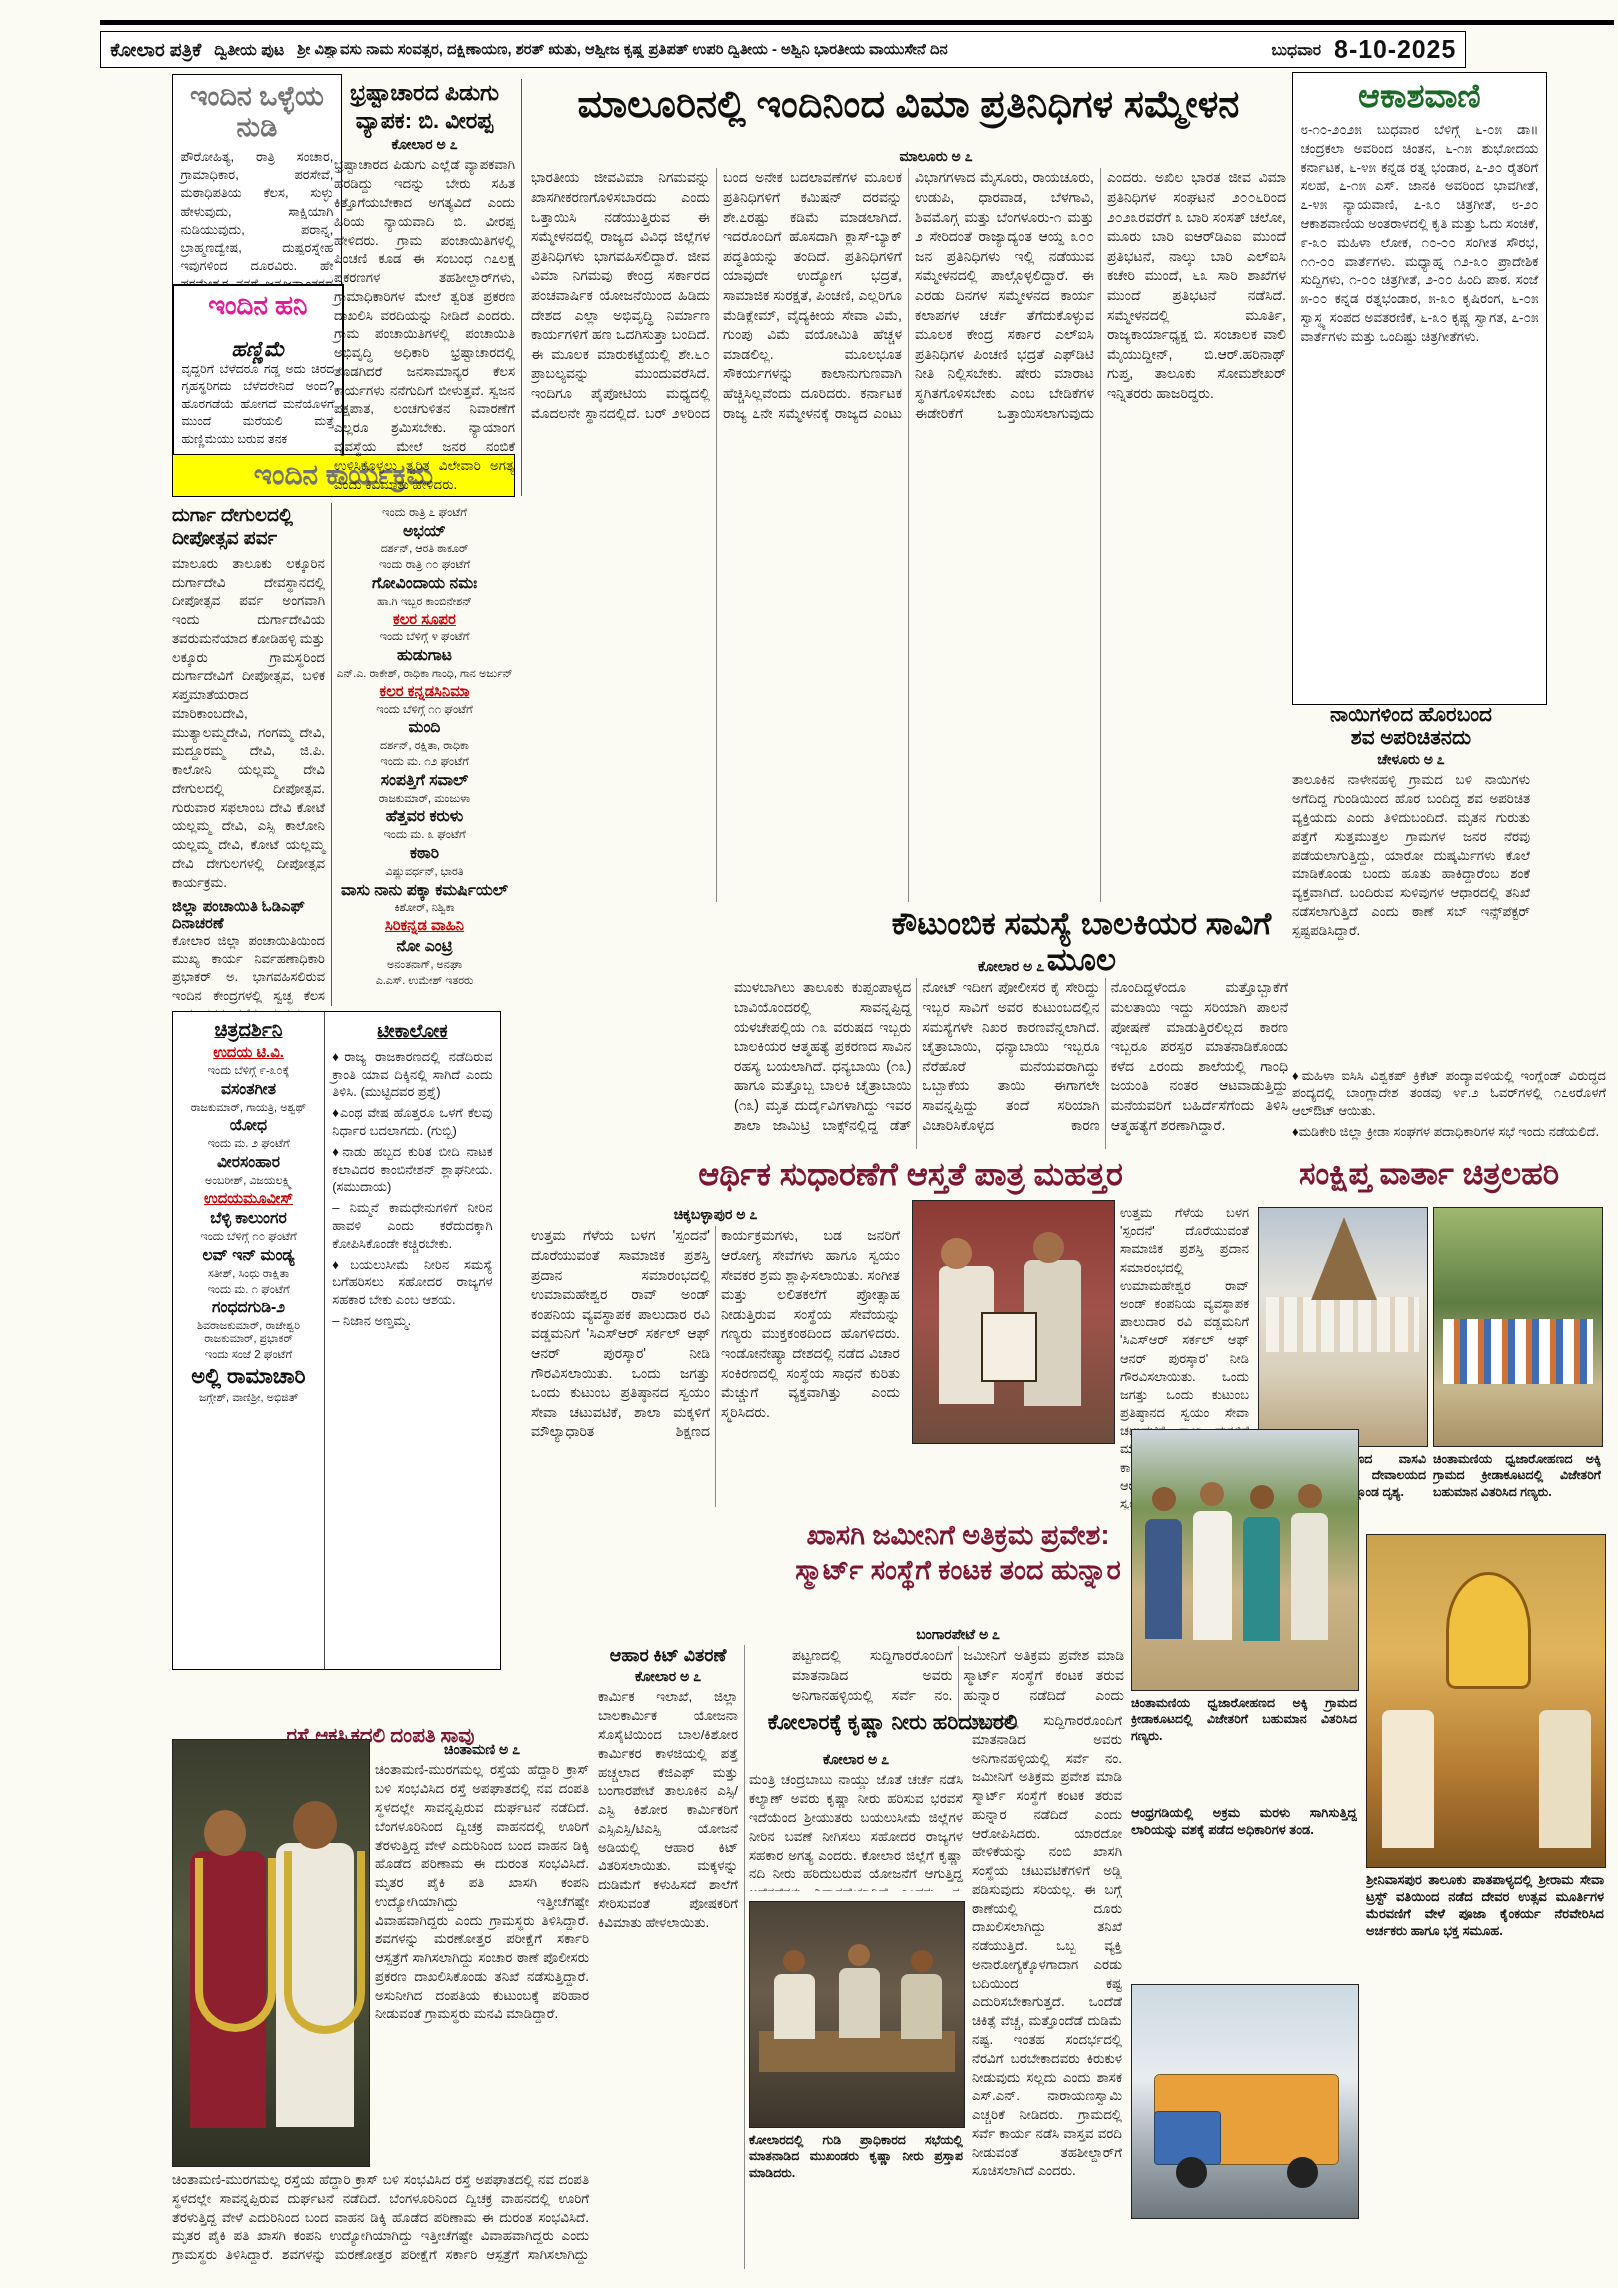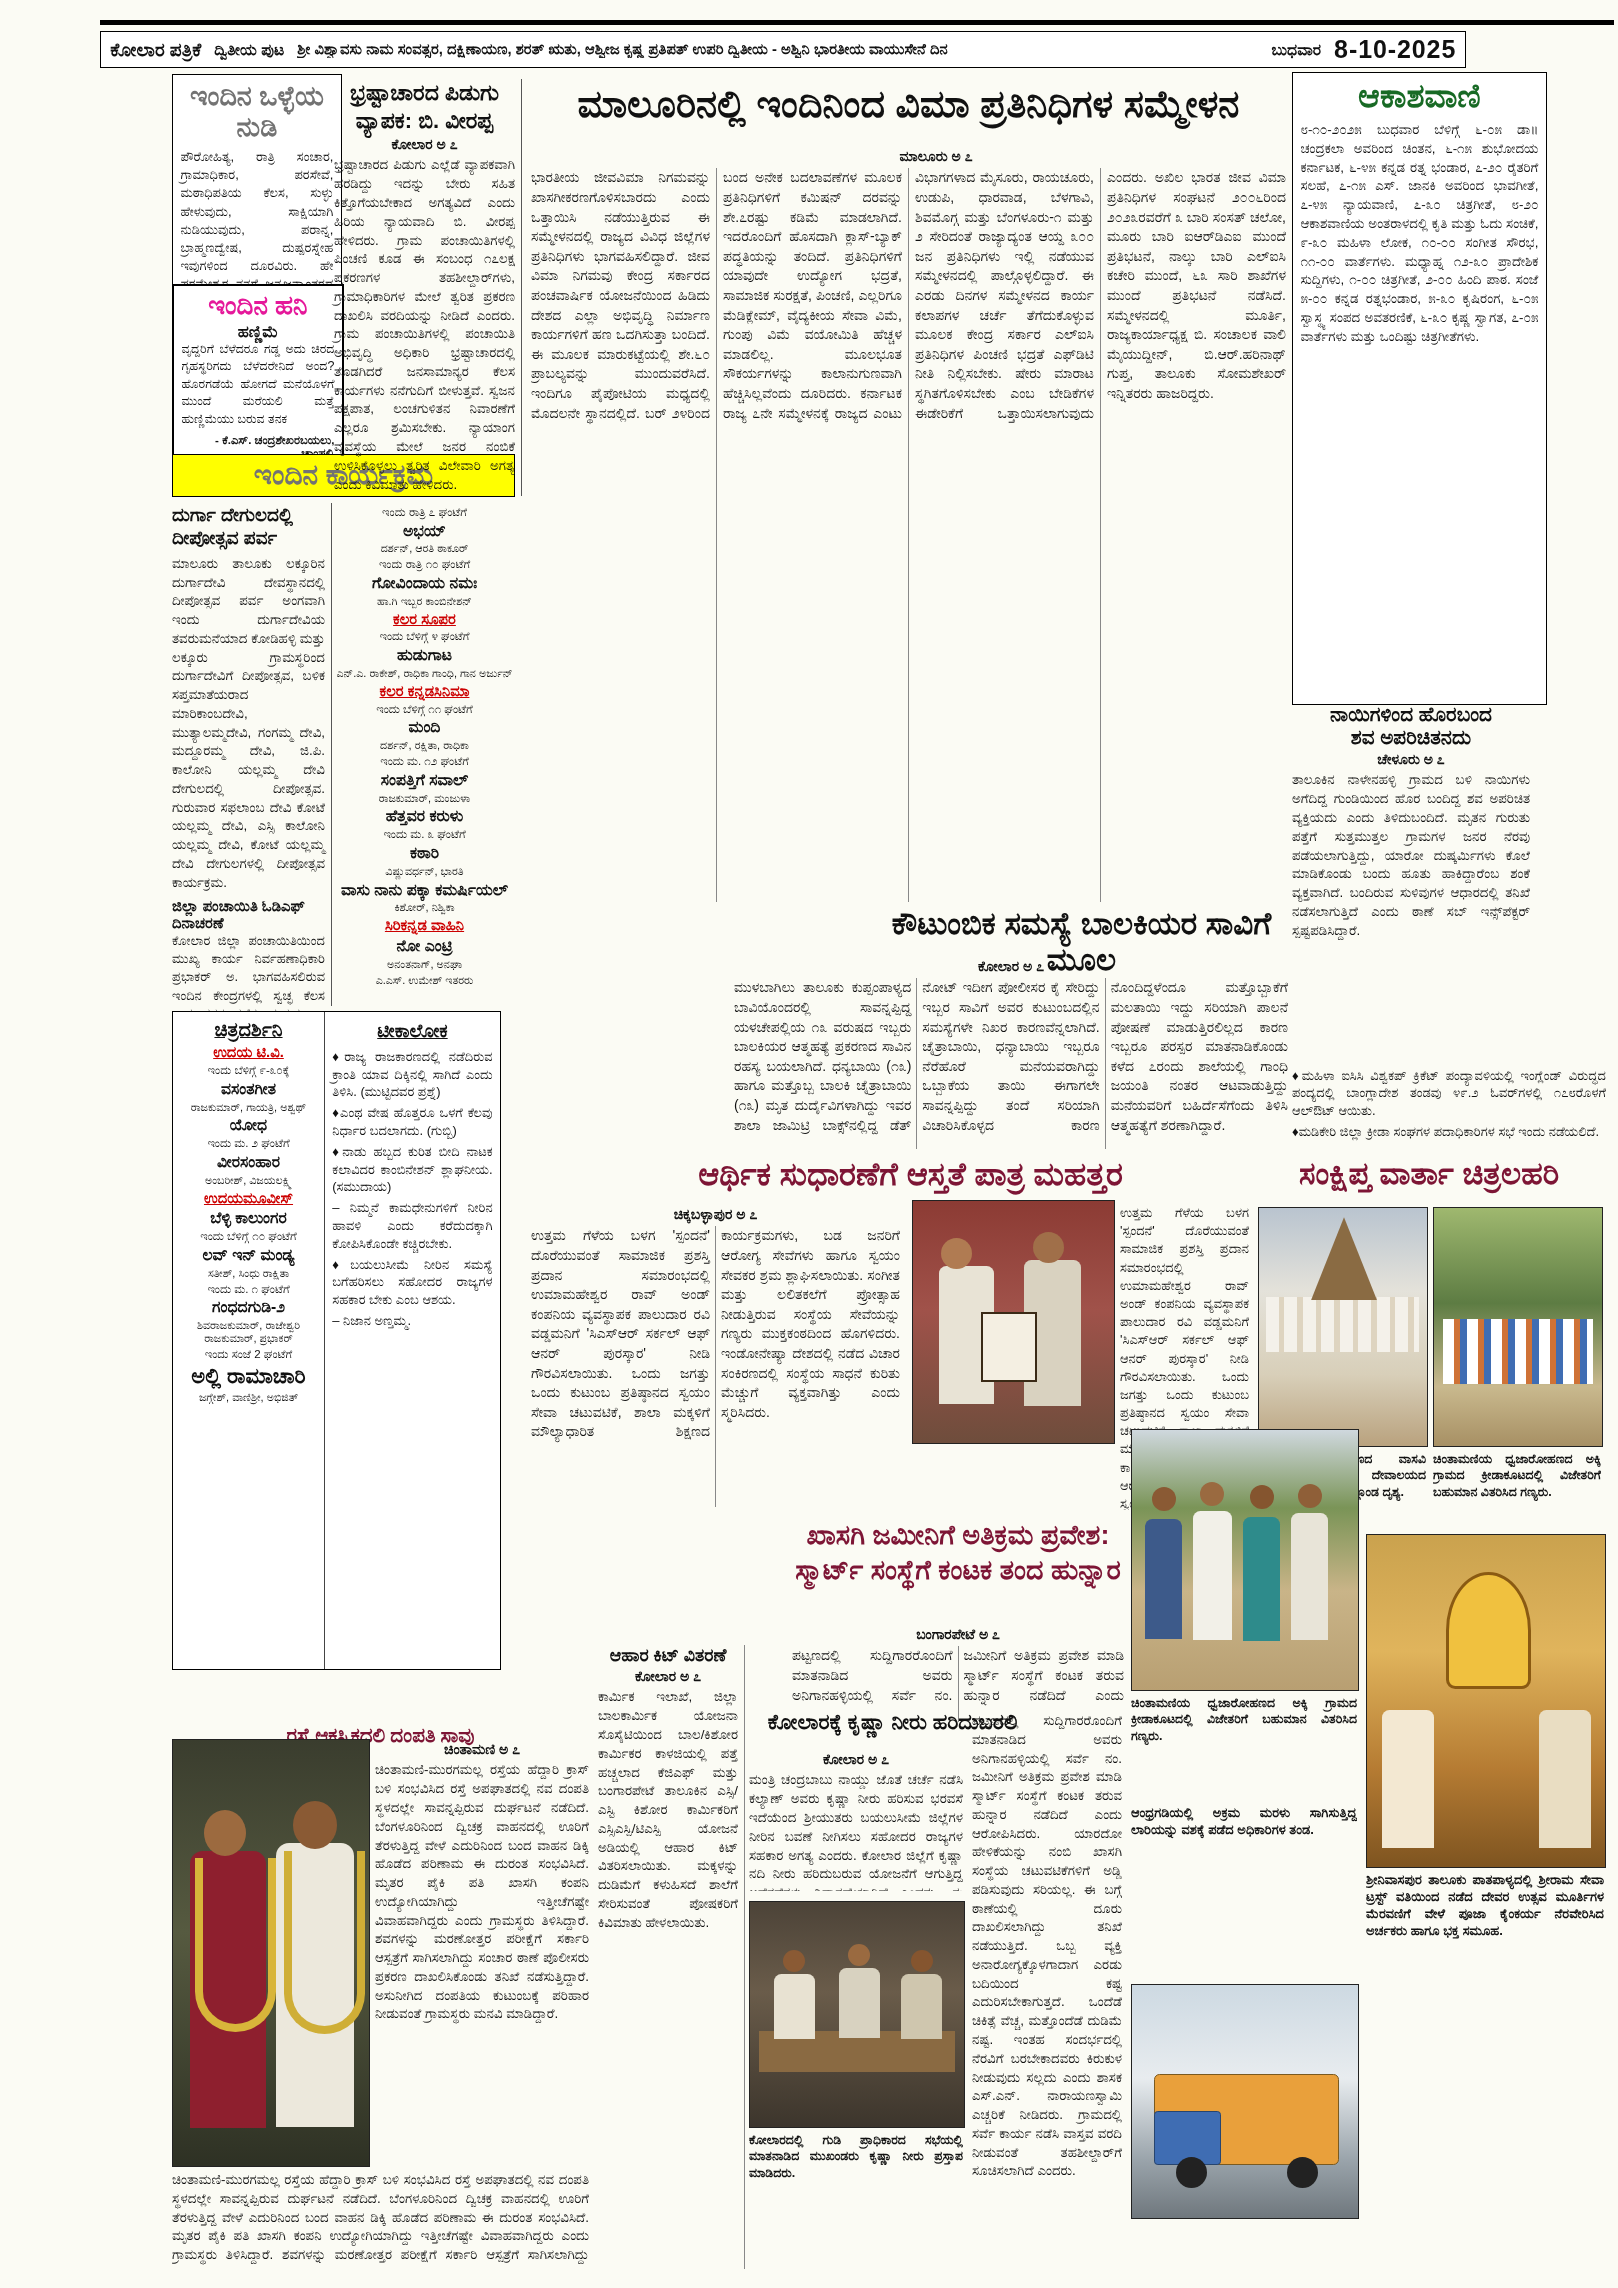--- a/index.html
+++ b/index.html
@@ -53,21 +53,21 @@
 </div>
 
 <div class="abs box" style="left:172px;top:74px;width:153px;height:205px;padding:5.5px 7.4px;">
   <div class="bt dark-red" style="font-size:27px;">ಇಂದಿನ ಒಳ್ಳೆಯ ನುಡಿ</div>
   <div class="body-txt" style="margin-top:5.5px;font-size:13px;">ಪೌರೋಹಿತ್ಯ, ರಾತ್ರಿ ಸಂಚಾರ, ಗ್ರಾಮಾಧಿಕಾರ, ಪರಸೇವೆ, ಮಠಾಧಿಪತಿಯ ಕೆಲಸ, ಸುಳ್ಳು ಹೇಳುವುದು, ಸಾಕ್ಷಿಯಾಗಿ ನುಡಿಯುವುದು, ಪರಾನ್ನ, ಬ್ರಾಹ್ಮಣದ್ವೇಷ, ದುಷ್ಪರಸ್ನೇಹ ಇವುಗಳಿಂದ ದೂರವಿರು. ಹೇ ಪರಮೇಶ್ವರ ನನಗೆ ಜನ್ಮಜನ್ಮಾಂತರದ ಒಳಿತು ಕರುಣಿಸು.</div>
   <div class="attr">- ಶಿವಪಾರಾಧ್ಯಮಾನಸ ಸ್ತೋತ್ರ</div>
 </div>
 
 <div class="abs box" style="left:172px;top:284px;width:153px;height:164px;padding:3.7px 7.4px;border-width:2.8px;">
   <div class="bt pink" style="font-size:26px;">ಇಂದಿನ ಹನಿ</div>
-  <div class="bt" style="font-size:16px;margin-top:2px;">ಹಣ್ಣಿಮೆ</div>
+  <div class="bt" style="font-size:21px;margin-top:16px;font-style:italic;">ಹಣ್ಣಿಮೆ</div>
   <div class="body-txt" style="font-size:12.5px;">ವೃದ್ದರಿಗೆ ಬೆಳೆದರೂ ಗಡ್ಡ ಅದು ಚಿರದ ಗೃಹಸ್ಥರಿಗದು ಬೆಳೆದರೇನಿದೆ ಅಂದ? ಹೊರಗಡೆಯೆ ಹೋಗದೆ ಮನೆಯೊಳಗೆ ಮುಂದೆ ಮರೆಯಲಿ ಮತ್ತೆ ಹುಣ್ಣಿಮೆಯು ಬರುವ ತನಕ</div>
   <div class="attr" style="font-size:11.5px;">- ಕೆ.ಎಸ್. ಚಂದ್ರಶೇಖರಬಯಲು, ಚಾಂಪಲ್ಲಿ</div>
 </div>
 
 <div class="abs yellow-banner" style="left:172px;top:454px;width:341px;height:41px;border:1.8px solid #000;">
   <span class="bt dark-red" style="font-size:28px;">ಇಂದಿನ ಕಾರ್ಯಕ್ರಮ</span>
 </div>
 
 <div class="abs" style="left:172px;top:503px;width:153px;height:503px;border-right:0.9px solid #555;padding-right:5.5px;">
   <div class="bt" style="font-size:18.5px;line-height:1.25;text-align:left;">ದುರ್ಗಾ ದೇಗುಲದಲ್ಲಿ ದೀಪೋತ್ಸವ ಪರ್ವ</div>

